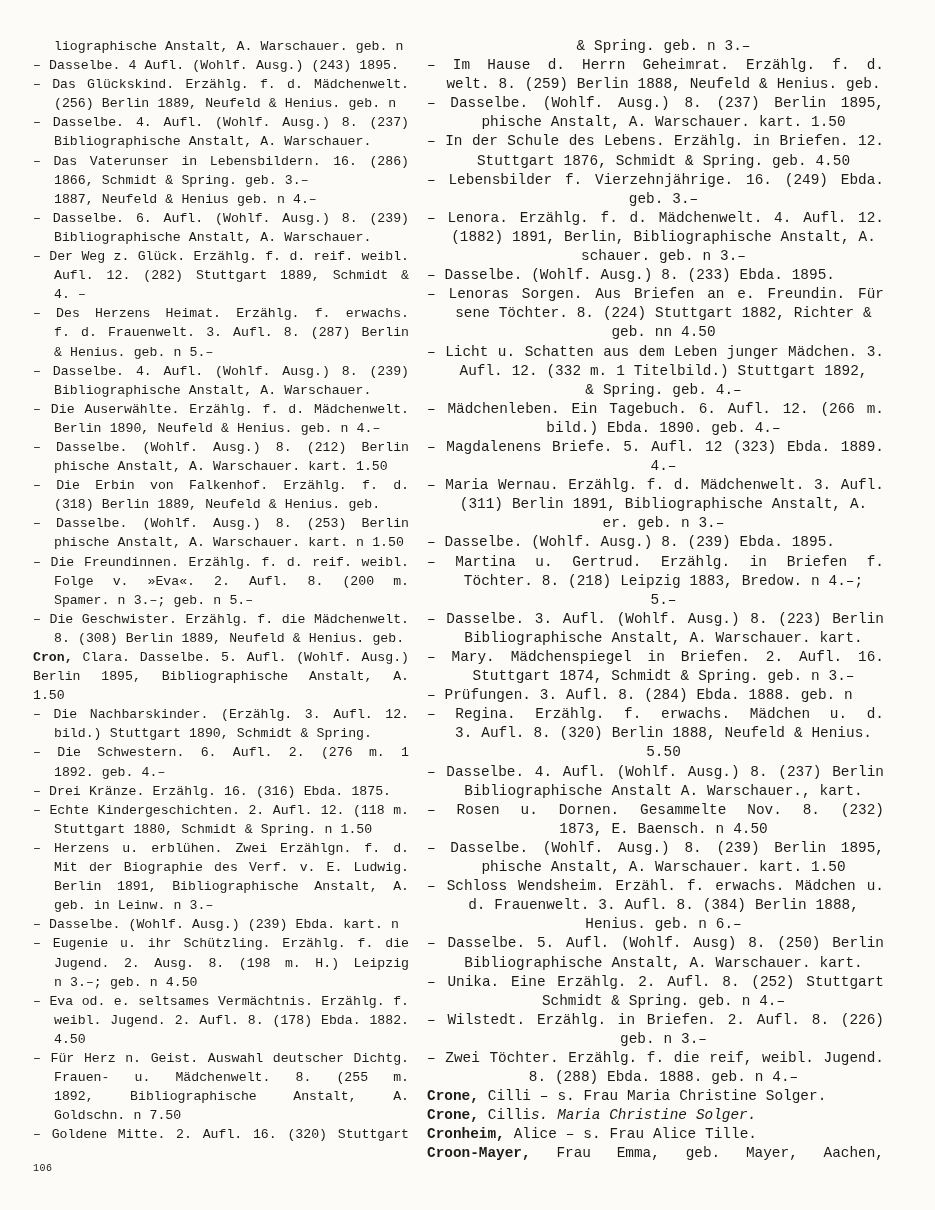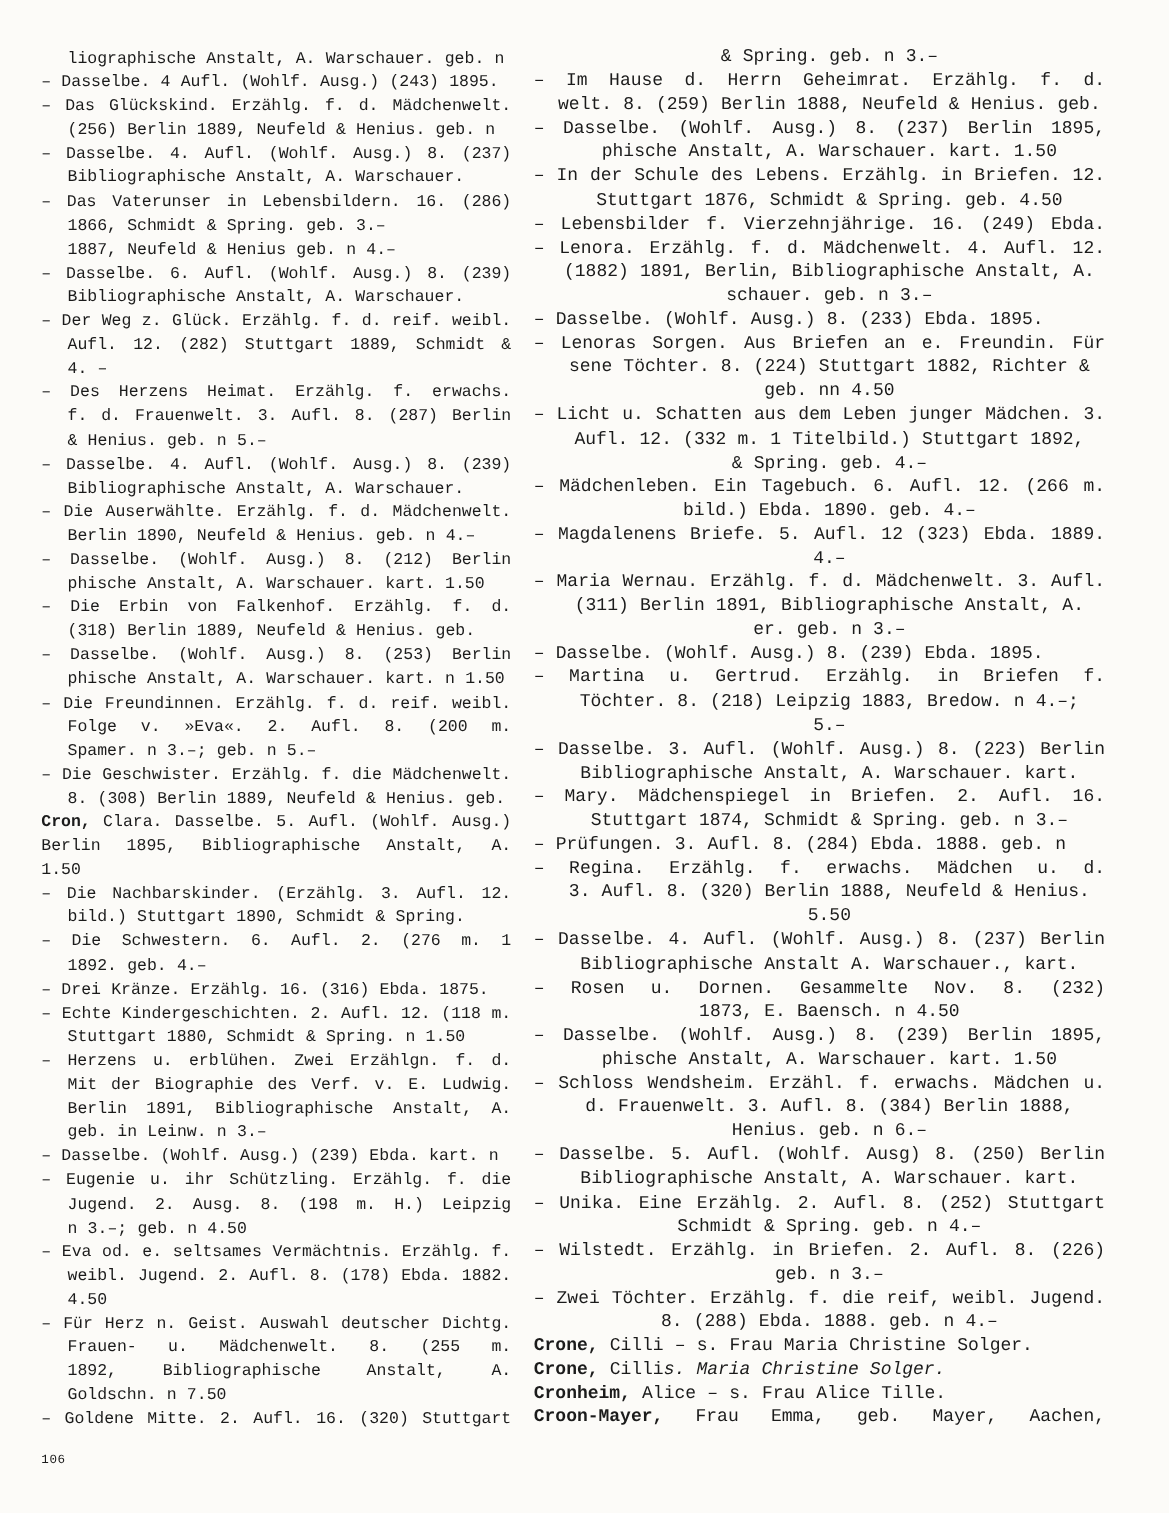--- a/index.html
+++ b/index.html
@@ -165,20 +165,21 @@
       <div class="entry">
         <div class="line j"><span>– Dasselbe. (Wohlf. Ausg.) 8. (237) Berlin 1895, Bibliogra-</span></div>
         <div class="line ind"><span>phische Anstalt, A. Warschauer. kart. 1.50</span></div>
       </div>
       <div class="entry">
         <div class="line j"><span>– In der Schule des Lebens. Erzählg. in Briefen. 12. (262)</span></div>
         <div class="line ind"><span>Stuttgart 1876, Schmidt &amp; Spring. geb. 4.50</span></div>
       </div>
       <div class="entry">
         <div class="line j"><span>– Lebensbilder f. Vierzehnjährige. 16. (249) Ebda. 1870.</span></div>
+        <div class="line ind"><span>geb. 3.–</span></div>
       </div>
       <div class="entry">
         <div class="line j"><span>– Lenora. Erzählg. f. d. Mädchenwelt. 4. Aufl. 12. (244)</span></div>
         <div class="line ind j"><span>(1882) 1891, Berlin, Bibliographische Anstalt, A. War-</span></div>
         <div class="line ind"><span>schauer. geb. n 3.–</span></div>
       </div>
       <div class="entry">
         <div class="line"><span>– Dasselbe. (Wohlf. Ausg.) 8. (233) Ebda. 1895. kart. 1.50</span></div>
       </div>
       <div class="entry">

